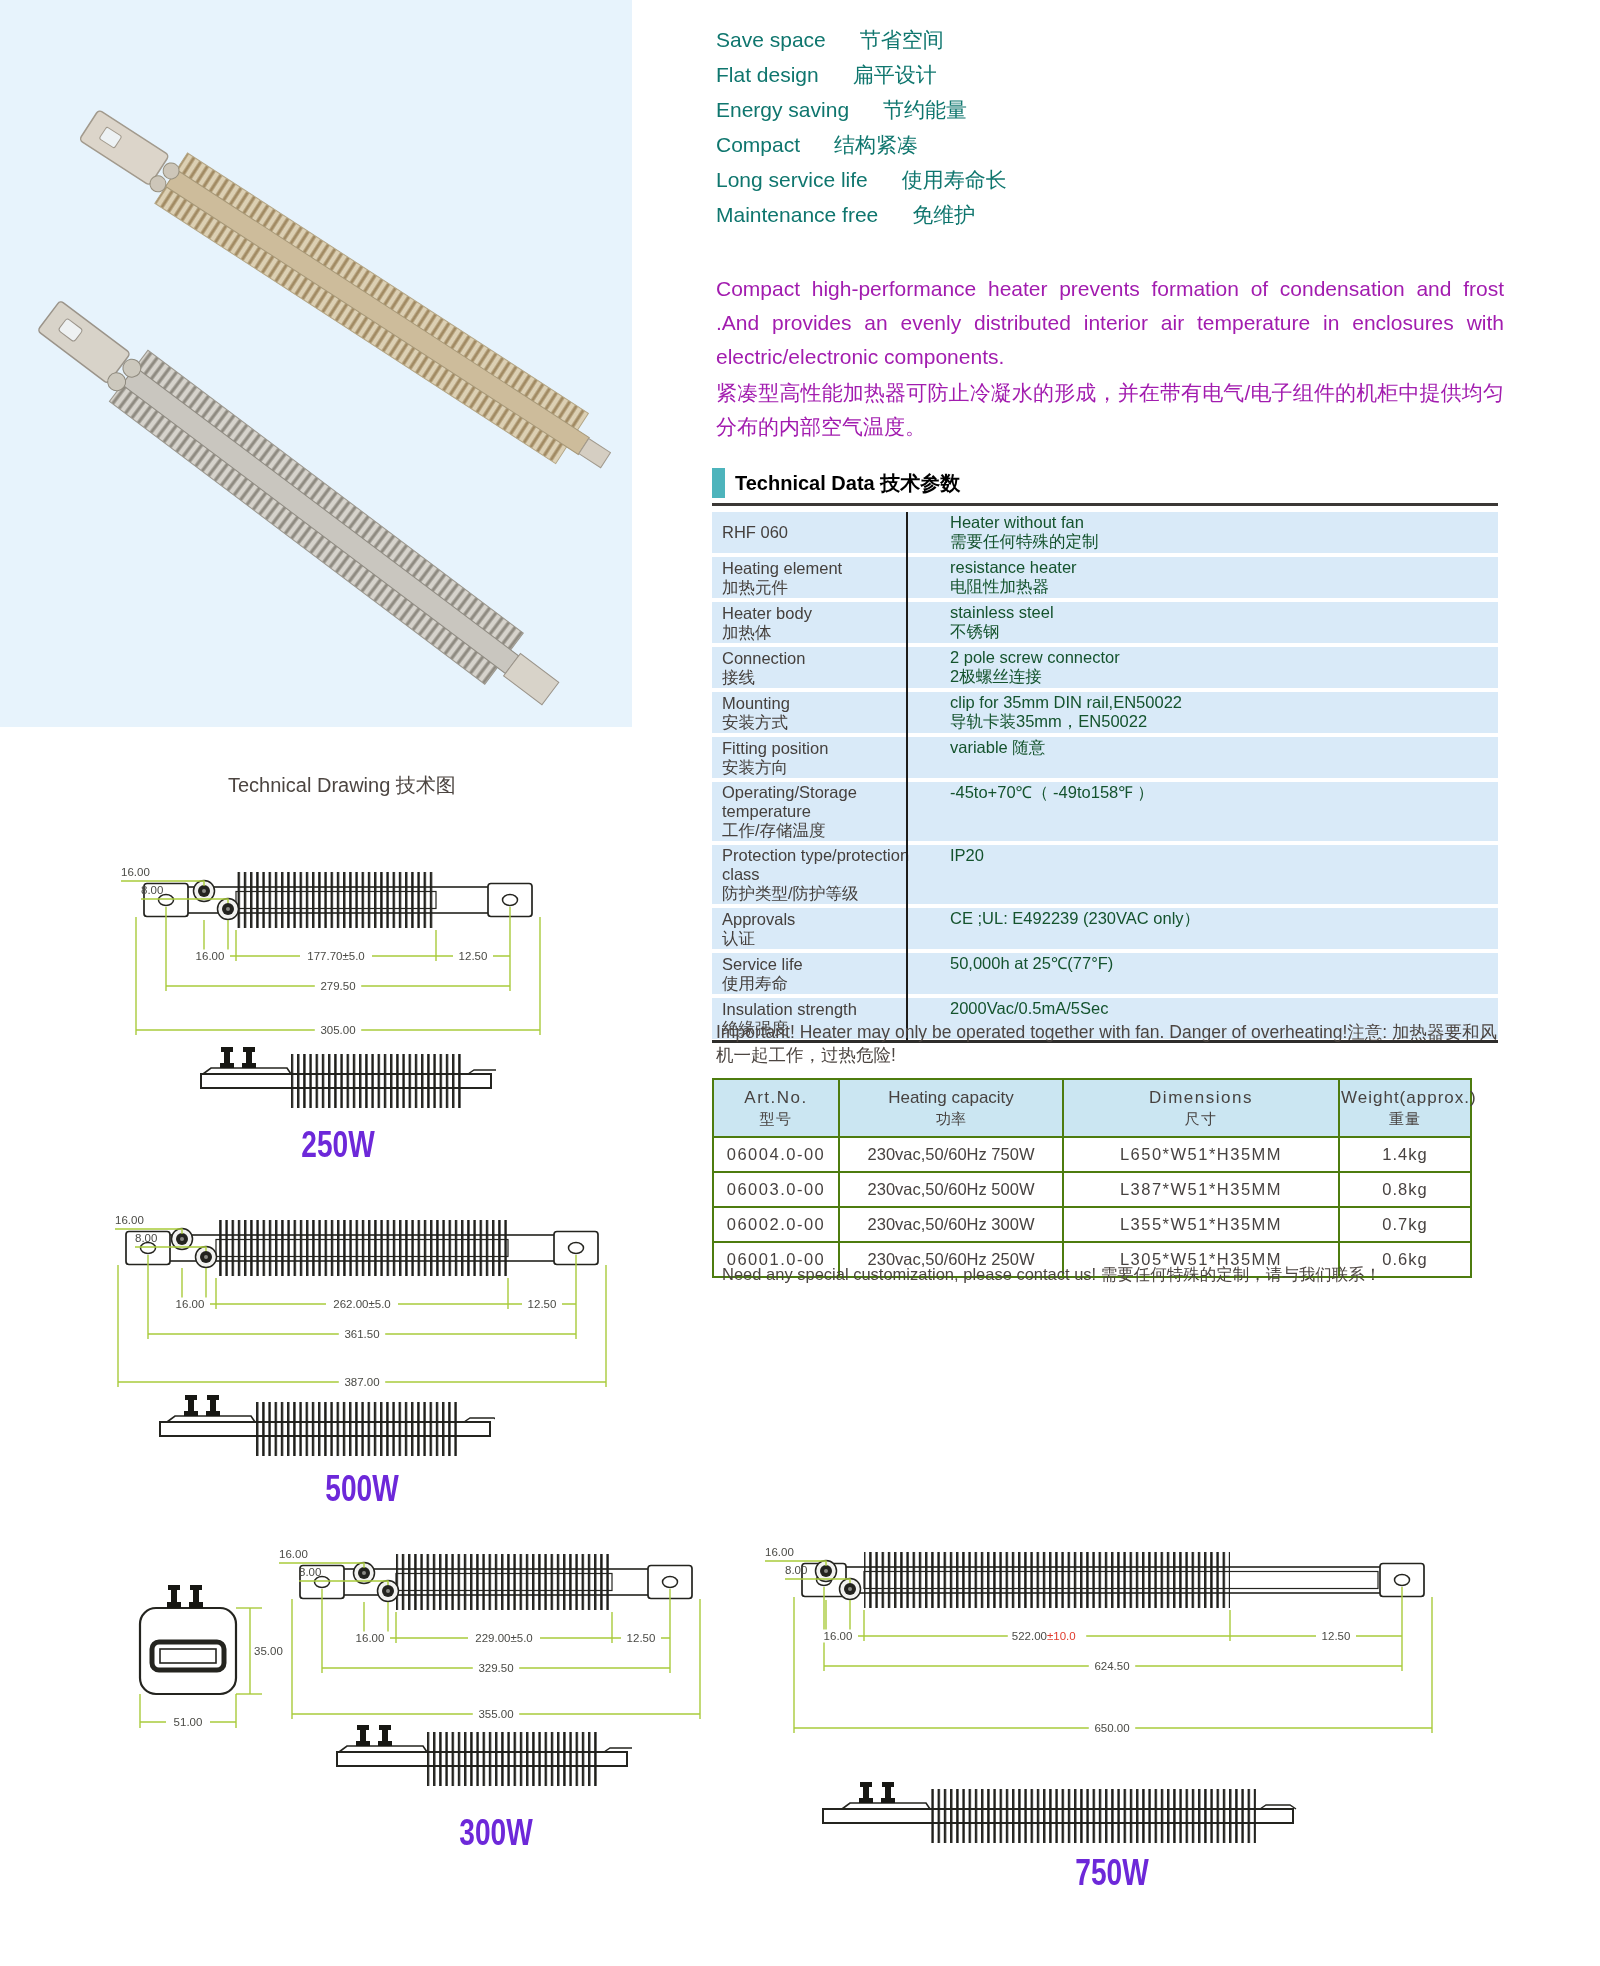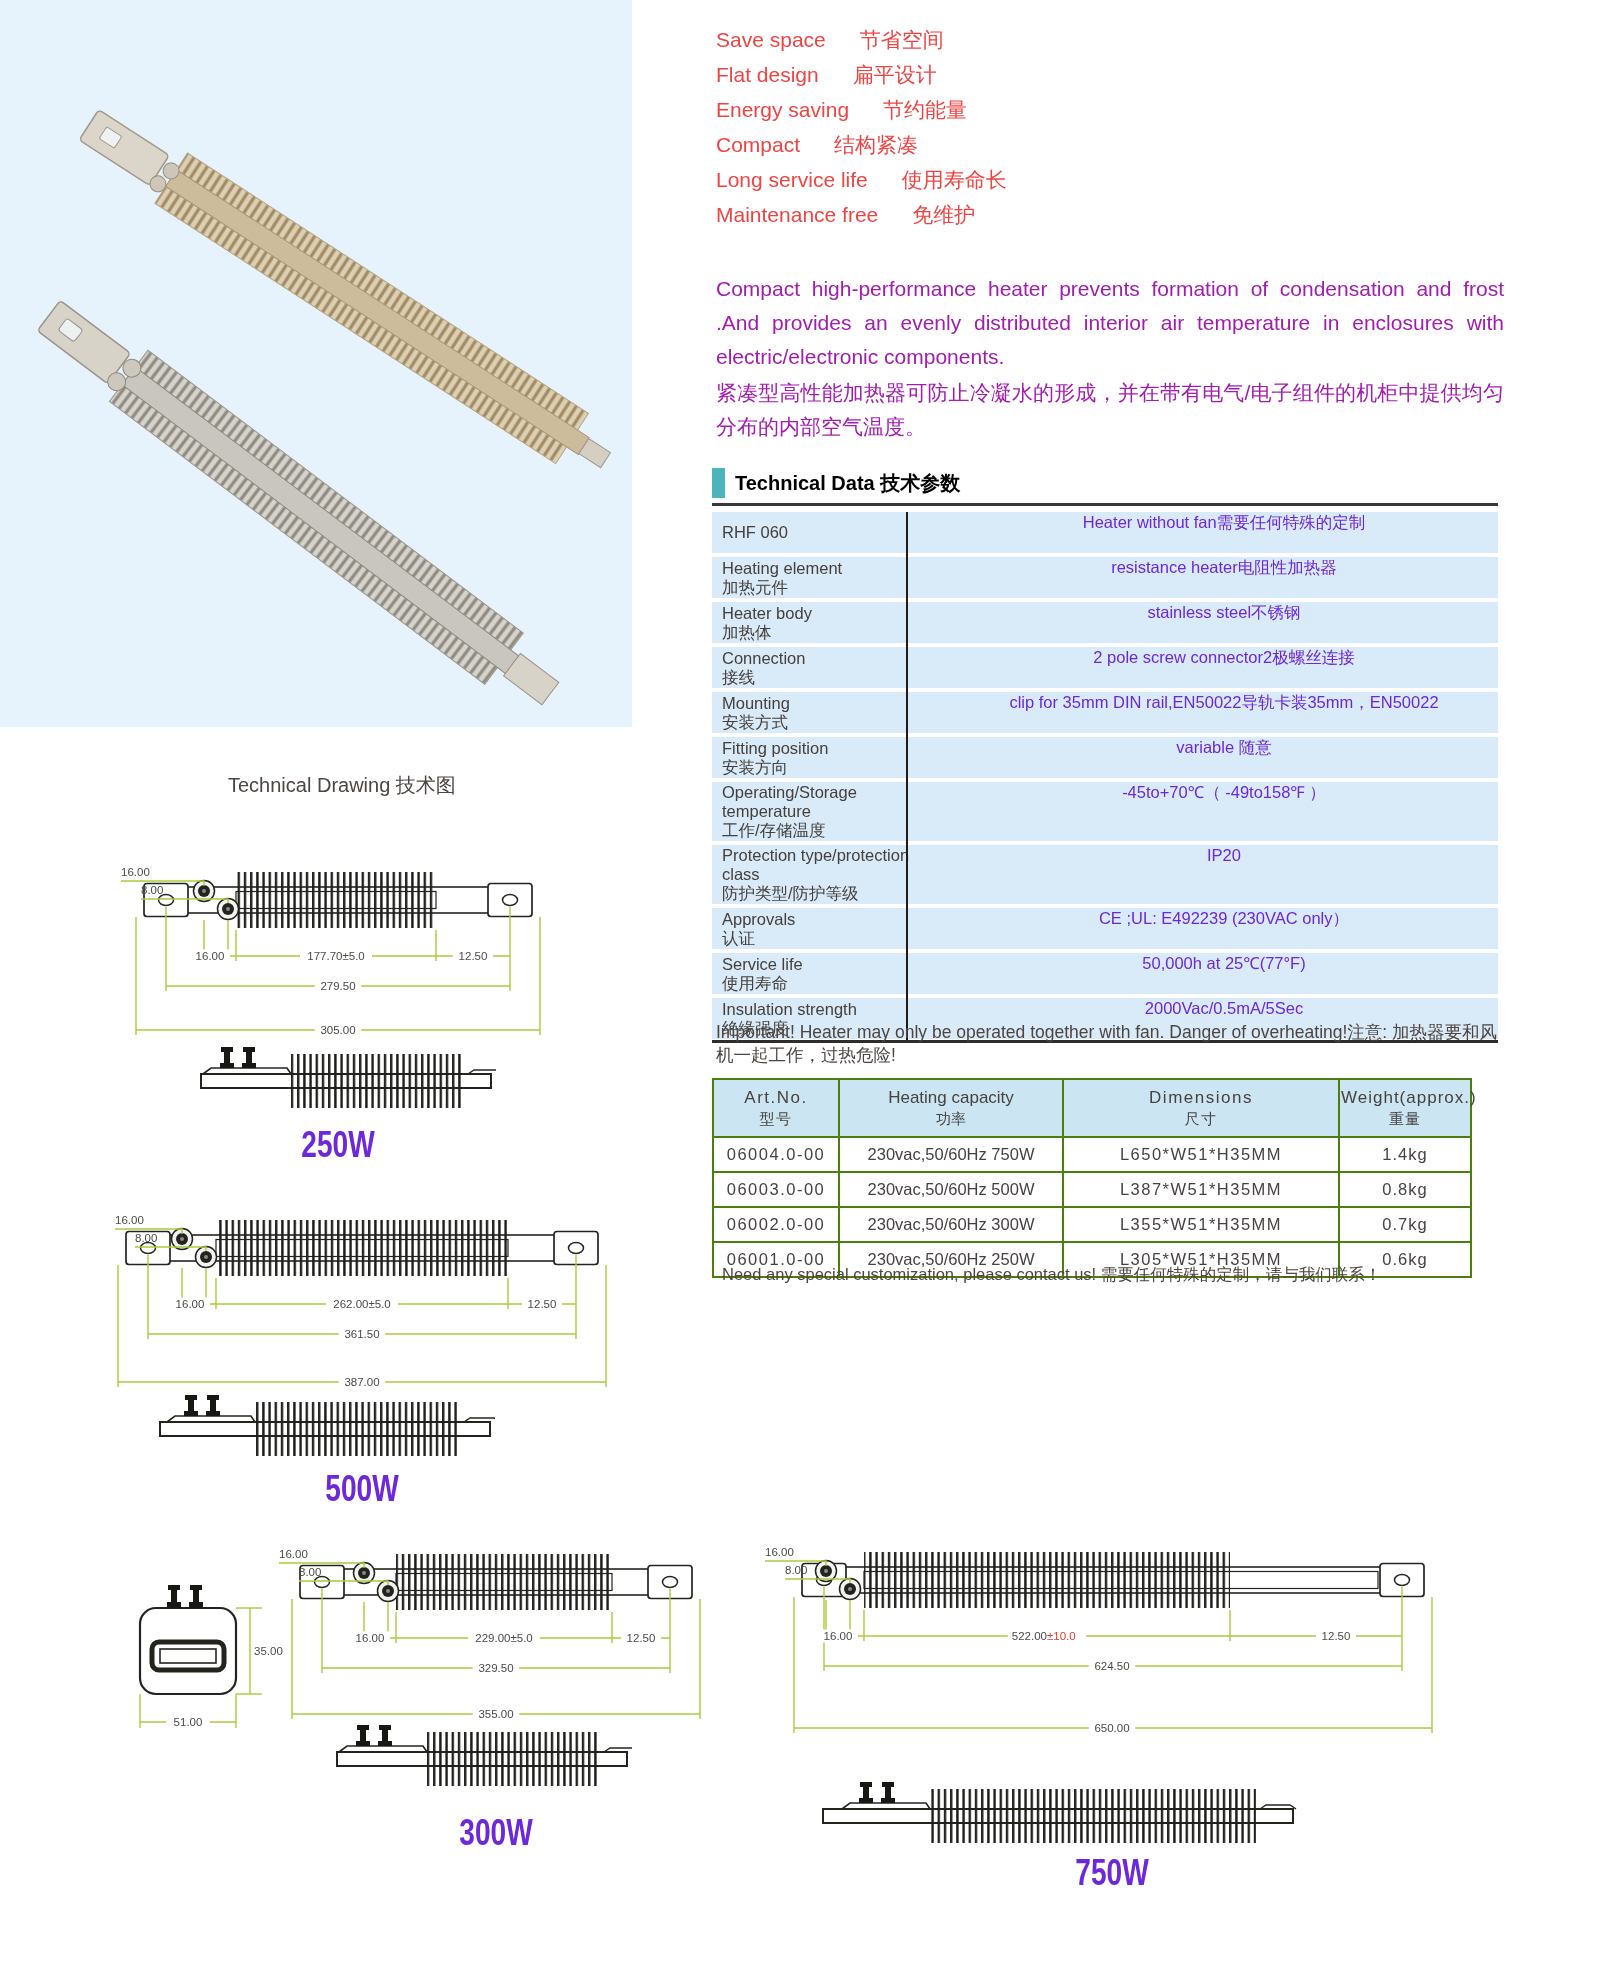--- a/index.html
+++ b/index.html
@@ -3,42 +3,42 @@
 <meta charset="utf-8">
 <style>
   html,body{margin:0;padding:0;background:#fff;}
   .page{position:relative;width:1600px;height:1966px;background:#fff;overflow:hidden;
         font-family:"Liberation Sans",sans-serif;color:#4c4642;}
 
   
   .photo-panel{position:absolute;left:0;top:0;width:632px;height:727px;background:#e7f3fc;}
 
   
-  .features{position:absolute;left:716px;top:22px;list-style:none;margin:0;padding:0;font-size:21px;color:#ef4444;}
+  .features{position:absolute;left:716px;top:22px;list-style:none;margin:0;padding:0;font-size:21px;color:#0f766e;}
   .features li{height:35px;display:flex;align-items:center;}
   .features .zh{margin-left:34px;}
 
   
   .description{position:absolute;left:716px;top:272px;width:788px;font-size:21px;line-height:34px;color:#a21caf;}
   .description p{margin:0;text-align:justify;}
   .description .zh{margin-top:2px;}
 
   
   .tech-header{position:absolute;left:712px;top:468px;width:786px;border-bottom:3px solid #3b3835;
                padding-bottom:5px;display:flex;align-items:center;}
   .accent{width:13px;height:30px;background:#4db4bc;margin-right:10px;}
   .tech-title{font-size:20px;font-weight:700;color:#000000;}
 
   
   .tech-table{position:absolute;left:712px;top:512px;width:786px;}
   .trow{display:flex;background:#d9eaf8;margin-bottom:4px;min-height:41px;}
   .tl{width:212px;padding:1px 0 1px 10px;display:flex;flex-direction:column;justify-content:center;
       font-size:16.5px;line-height:19px;color:#45403d;box-sizing:border-box;}
-  .tv{flex:1;padding:1px 0 1px 26px;display:flex;flex-direction:row;justify-content:center;
-      font-size:16.5px;line-height:19px;color:#6d28d9;}
+  .tv{flex:1;padding:1px 0 1px 26px;display:flex;flex-direction:column;
+      font-size:16.5px;line-height:19px;color:#14532d;}
   .vline{position:absolute;left:194px;top:0;bottom:3px;width:2px;background:#1d1c1a;}
   .tech-table::after{content:'';position:absolute;left:0;right:0;bottom:0;height:3px;background:#2e2d2b;}
 
   
   .important{position:absolute;left:716px;top:1021px;width:792px;font-size:17.5px;line-height:23px;color:#4c4541;}
 
   
   table.art{position:absolute;left:712px;top:1078px;width:742px;border-collapse:collapse;table-layout:fixed;
             text-align:center;color:#474240;}
   table.art th,table.art td{border:2px solid #4d7c0f;}

